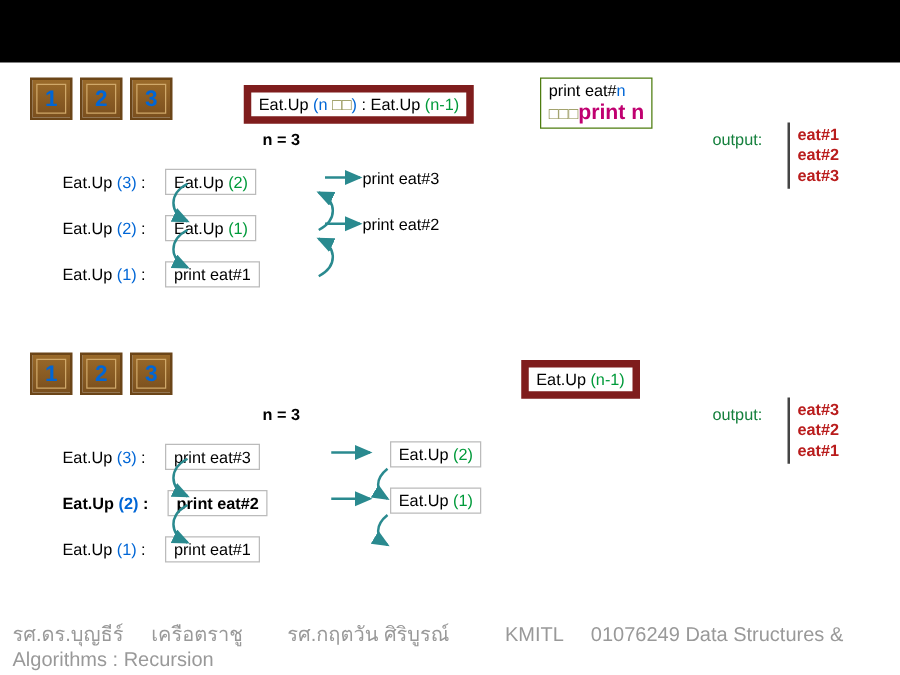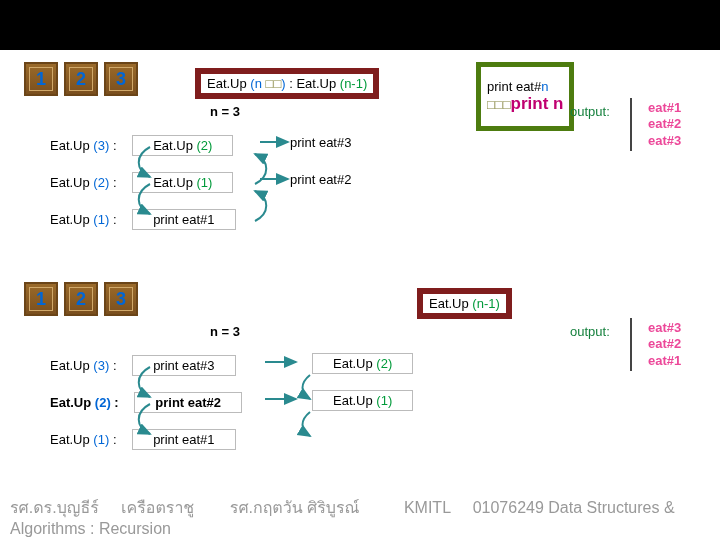--- a/index.html
+++ b/index.html
@@ -48,45 +48,44 @@
   }
   .defbox {
     position: absolute;
     border: 6px solid #7f1d1d;
     padding: 2px 6px;
     background: #fff;
     white-space: nowrap;
   }
   .printbox {
     position: absolute;
-    border: 5px solid #4d7c0f;
-    padding: 12px 6px;
+    border: 1px solid #4d7c0f;
+    padding: 2px 6px;
     background: #fff;
-    margin-left: 44px;
   }
   .outlabel {
     position: absolute;
     color: #15803d;
   }
   .outbox {
     position: absolute;
     border-left: 2px solid #444;
-    padding: 2px 16px;
-    color: #ec4899;
+    padding: 2px 6px;
+    color: #b91c1c;
     font-weight: bold;
     line-height: 1.25;
   }
   .call {
     position: absolute;
     white-space: nowrap;
   }
   .callbox {
     display:inline-block;
     border:1px solid #bbb;
-    padding:2px 20px;
+    padding:2px 6px;
     margin-left:12px;
     background:#fff;
   }
   .nlabel {
     position:absolute;
     font-weight:bold;
   }
   .black { color:#000; }
   .blue  { color:#0066d6; }
   .green { color:#009a3a; }

